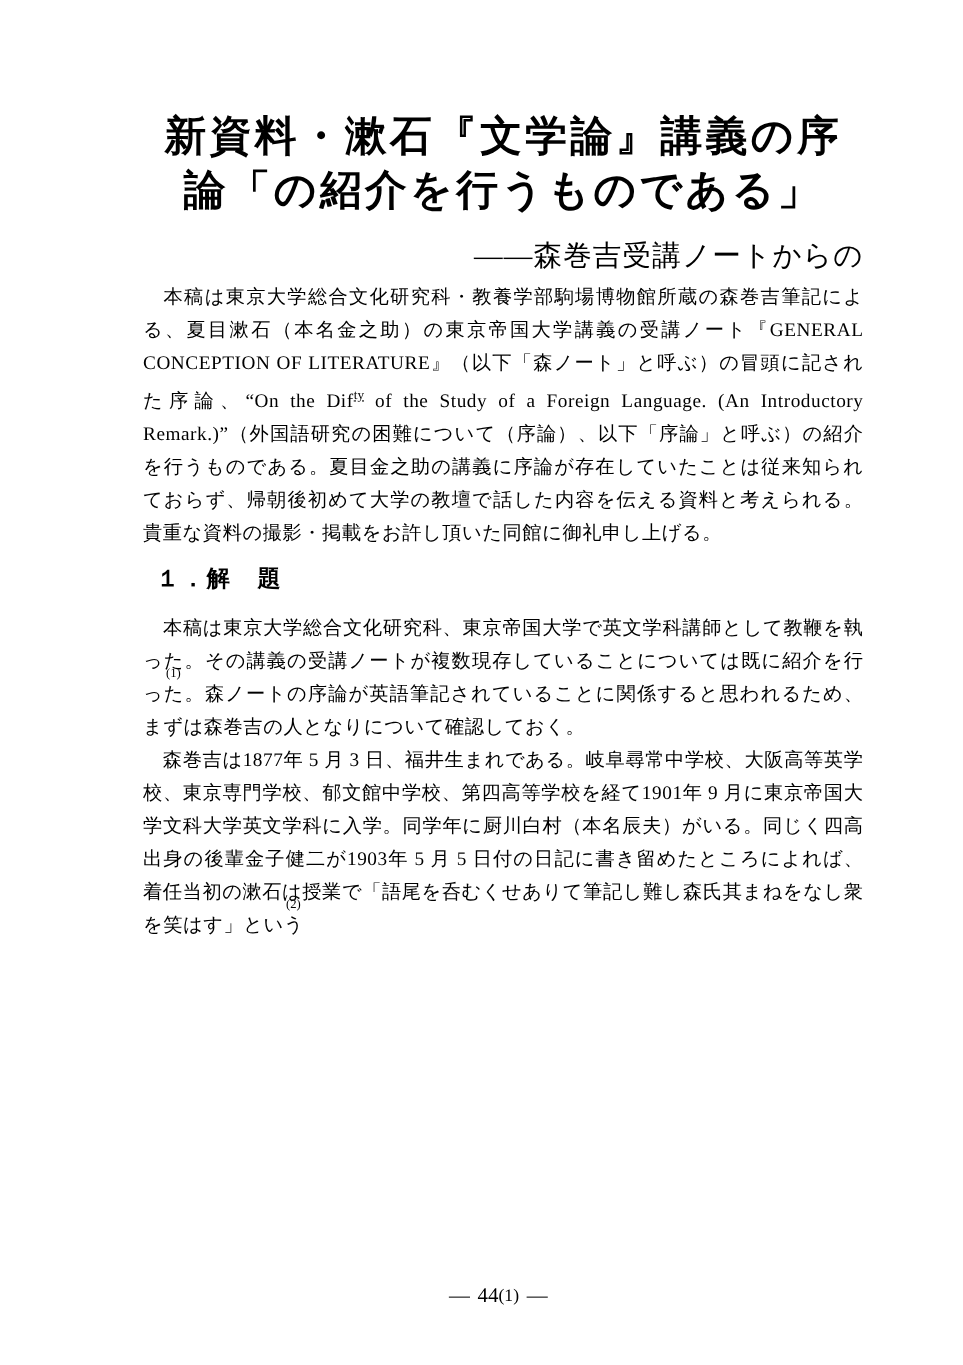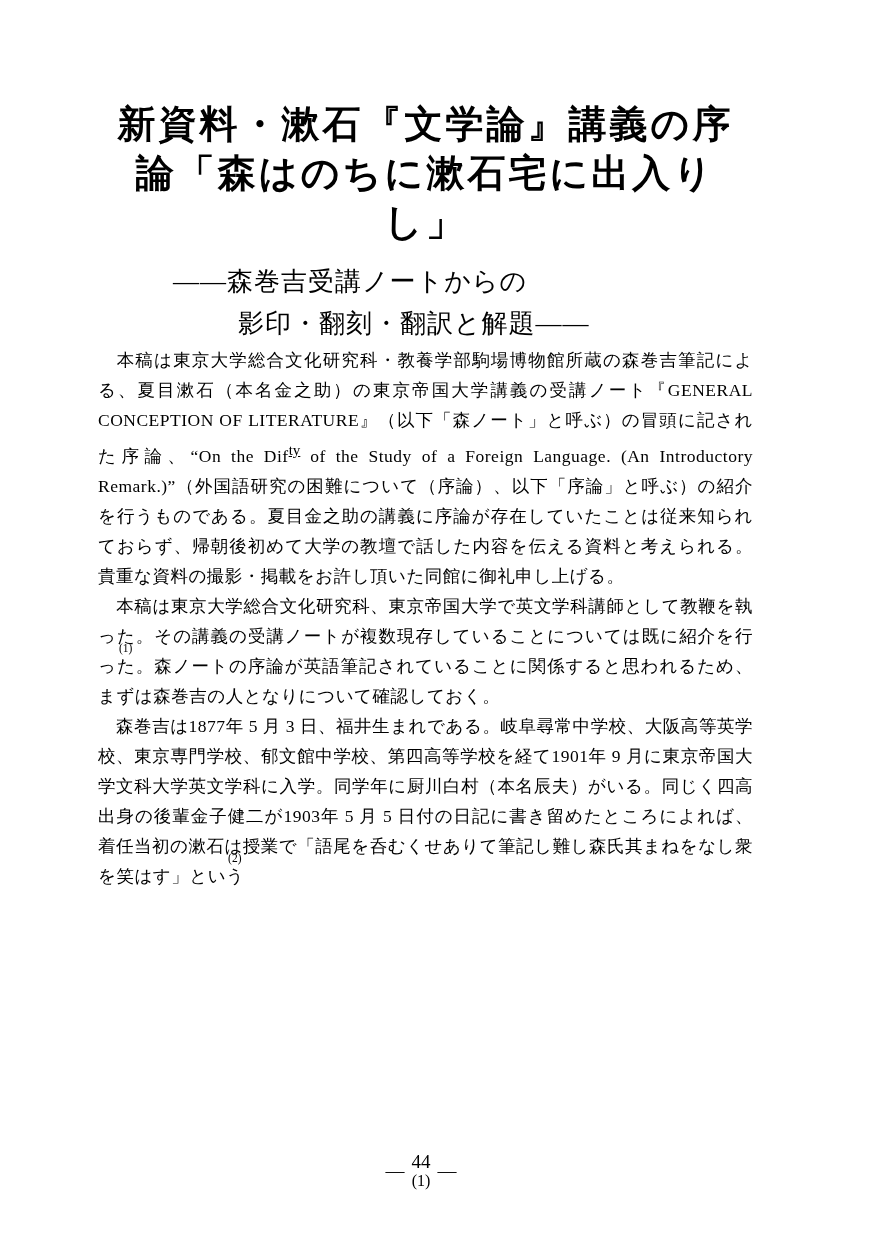--- a/index.html
+++ b/index.html
@@ -9,38 +9,40 @@
   }
   .page {
     position: relative;
     width: 842px;
     height: 1241px;
     background: #ffffff;
     color: #000000;
     font-family: "Liberation Serif", "DejaVu Serif", serif;
     overflow: hidden;
     box-sizing: border-box;
+    margin-left: 32px;
   }
   .content {
     padding: 0 89px 0 98px;
   }
   .title {
     margin: 100px 0 0 0;
     text-align: center;
     font-size: 38px;
     font-weight: bold;
     line-height: 49px;
     letter-spacing: 3px;
   }
   .title .tline { display: block; }
   .subtitle {
     margin-top: 14px;
     font-size: 26px;
     line-height: 42px;
     letter-spacing: 1px;
+    text-align: right;
   }
   .subtitle .sub1 { padding-left: 75px; }
   .subtitle .sub2 { padding-left: 140px; }
   .authors {
     margin-top: 20px;
     text-align: right;
     padding-right: 33px;
     font-size: 26px;
     letter-spacing: 4px;
   }
@@ -65,21 +67,21 @@
   .h-section {
     margin: 13px 0 13px 0;
     padding-left: 12px;
     font-family: "Liberation Sans", "DejaVu Sans", sans-serif;
     font-weight: bold;
     font-size: 21px;
     letter-spacing: 2px;
     line-height: 30px;
   }
   .en-sup {
-    font-size: 15px;
+    font-size: 12px;
     vertical-align: super;
     text-decoration: underline;
     letter-spacing: 0;
   }
   .note-anchor {
     position: relative;
   }
   .note-sup {
     position: absolute;
     top: -13px;
@@ -95,51 +97,50 @@
     left: 0;
     right: 0;
     display: flex;
     justify-content: center;
     align-items: center;
     gap: 7px;
     font-size: 19px;
   }
   .footer .stack {
     display: flex;
-    flex-direction: column;
     align-items: center;
     line-height: 1;
   }
   .footer .pnum { font-size: 19px; line-height: 1.05; }
   .footer .psub { font-size: 16px; line-height: 1.05; margin-top: 1px; }
   .footer .dash { font-size: 19px; }
 </style>
 </head>
 <body>
 
 <div class="page">
   <div class="content">
 
     <h1 class="title">
       <span class="tline">新資料・漱石『文学論』講義の序</span>
-      <span class="tline">論「森はのちに漱石宅に出入りし」</span>
+      <span class="tline">論「の紹介を行うものである」</span>
     </h1>
 
     <div class="subtitle">
       <div class="sub1">——森巻吉受講ノートからの</div>
-      <div class="sub2">影印・翻刻・翻訳と解題——</div>
     </div>
 
 
     <div class="body-text">
 
 
       <p class="para"><span>　本稿は東京大学総合文化研究科・教養学部駒場博物館所蔵の森巻吉筆記による、夏目漱石（本名金之助）の東京帝国大学講義の受講ノート『</span><span>GENERAL CONCEPTION OF LITERATURE</span><span>』（以下「森ノート」と呼ぶ）の冒頭に記された序論、</span><span>“On the Dif</span><span class="en-sup">ty</span><span> of the Study of a Foreign Language. (An Introductory Remark.)”</span><span>（外国語研究の困難について（序論）、以下「序論」と呼ぶ）の紹介を行うものである。夏目金之助の講義に序論が存在していたことは従来知られておらず、帰朝後初めて大学の教壇で話した内容を伝える資料と考えられる。貴重な資料の撮影・掲載をお許し頂いた同館に御礼申し上げる。</span></p>
 
 
+      <h2 class="h-section">１．解　題</h2>
 
       <p class="para"><span>　本稿は東京大学総合文化研究科、東京帝国大学で英文学科講師として教鞭を執った。その講義の受講ノートが複数現存していることについては既に紹介を行っ</span><span class="note-anchor"><span>た</span><span class="note-sup">(1)</span></span><span>。森ノートの序論が英語筆記されていることに関係すると思われるため、まずは森巻吉の人となりについて確認しておく。</span></p>
 
       <p class="para"><span>　森巻吉は1877年 5 月 3 日、福井生まれである。岐阜尋常中学校、大阪高等英学校、東京専門学校、郁文館中学校、第四高等学校を経て1901年 9 月に東京帝国大学文科大学英文学科に入学。同学年に厨川白村（本名辰夫）がいる。同じく四高出身の後輩金子健二が1903年 5 月 5 日付の日記に書き留めたところによれば、着任当初の漱石は授業で「語尾を呑むくせありて筆記し難し森氏其まねをなし衆を笑はす」とい</span><span class="note-anchor"><span>う</span><span class="note-sup">(2)</span></span></p>
 
     </div>
   </div>
 
   <div class="footer">
     <span class="dash">—</span>

